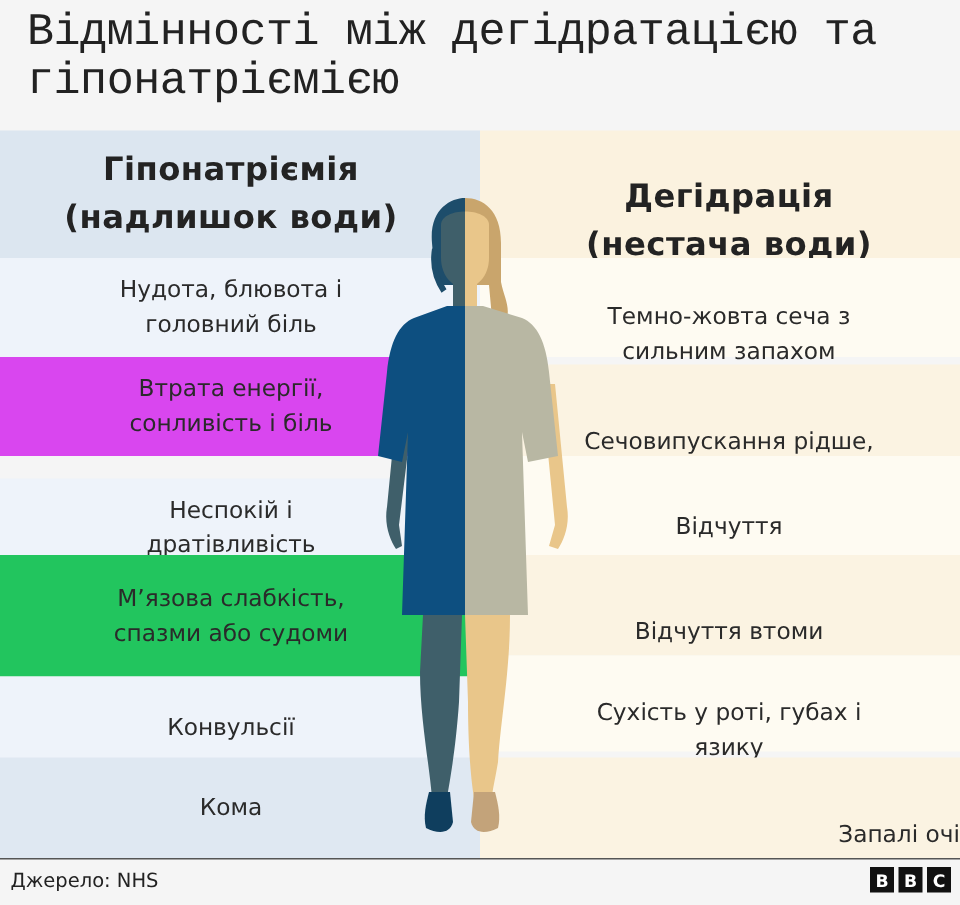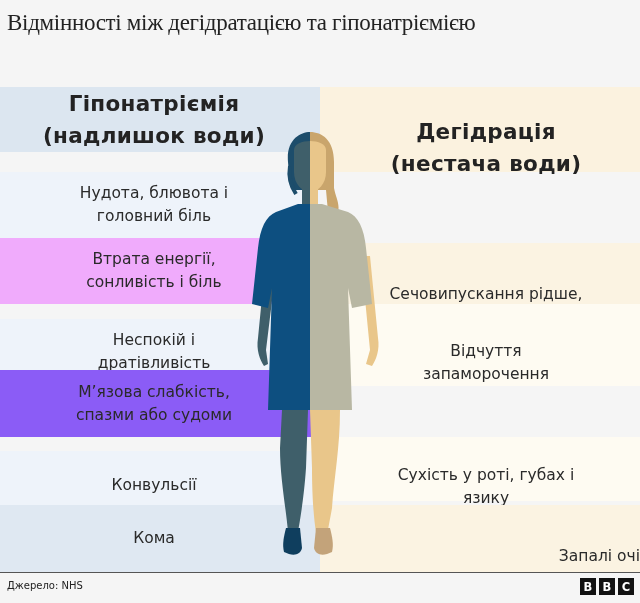--- a/index.html
+++ b/index.html
@@ -1,63 +1,63 @@
 <!DOCTYPE html>
 <html><head>
 <meta charset="utf-8">
 <style>
   * { box-sizing: border-box; margin: 0; padding: 0; }
   html, body { width: 640px; height: 603px; overflow: hidden; }
   body { background: #f5f5f5; font-family: "DejaVu Sans", "Liberation Sans", sans-serif; color: #222; position: relative; }
-  .title { position: absolute; left: 7px; top: 6px; width: 620px; font-family: Liberation Serif, serif; font-size: 23px; line-height: 33px; color: #222; letter-spacing: -0.3px; }
+  .title { position: absolute; left: 18px; top: 6px; width: 620px; font-family: Liberation Mono, monospace; font-size: 30px; line-height: 33px; color: #222; letter-spacing: -0.3px; }
   .panel { position: absolute; top: 87px; width: 320px; height: 485px; }
   .panel.left { left: 0; }
   .panel.right { left: 320px; }
   .row { position: absolute; left: 0; width: 320px; display: flex; align-items: center; justify-content: center; text-align: center; }
   .row .txt { font-size: 15.5px; line-height: 23px; color: #2a2a2a; }
   .left .row .txt { padding-right: 12px; }
   .right .row .txt { padding-left: 12px; margin-top: 36px; }
   .hdr .txt { font-size: 21.5px; line-height: 32px; font-weight: bold; color: #232323; letter-spacing: 0.3px; }
   .figure { position: absolute; left: 248px; top: 128px; width: 140px; height: 432px; }
   .footer-line { position: absolute; left: 0; top: 572px; width: 640px; height: 1px; background: #555; }
-  .source { position: absolute; left: 7px; top: 580px; font-size: 10px; color: #222; }
+  .source { position: absolute; left: 7px; top: 580px; font-size: 13px; color: #222; }
   .bbc { position: absolute; right: 6px; top: 578px; display: flex; gap: 3px; }
   .bbc span { width: 16px; height: 17px; background: #111; color: #fff; font-weight: bold; font-size: 11.5px; display: flex; align-items: center; justify-content: center; font-family: "DejaVu Sans", sans-serif; }
 </style>
 </head>
 <body>
 
 <div class="title">Відмінності між дегідратацією та гіпонатріємією</div>
 
 <div class="panel left">
-  <div class="row hdr" style="top:0;height:65px;background:#dce6f0;">
+  <div class="row hdr" style="top:0;height:85px;background:#dce6f0;">
     <div class="txt">
       <div>Гіпонатріємія</div>
       <div>(надлишок води)</div>
     </div>
   </div>
   <div class="row" style="top:85px;height:66px;background:#eef3fa;">
     <div class="txt">
         <div>Нудота, блювота і</div>
         <div>головний біль</div>
       </div>
   </div>
-  <div class="row" style="top:151px;height:66px;background:#f0abfc;">
+  <div class="row" style="top:151px;height:66px;background:#d946ef;">
     <div class="txt">
         <div>Втрата енергії,</div>
         <div>сонливість і біль</div>
       </div>
   </div>
   <div class="row" style="top:217px;height:66px;background:#eef3fa;margin-top:15px;">
     <div class="txt">
         <div>Неспокій і</div>
         <div>дратівливість</div>
       </div>
   </div>
-  <div class="row" style="top:283px;height:67px;background:#8b5cf6;">
+  <div class="row" style="top:283px;height:81px;background:#22c55e;">
     <div class="txt">
         <div>М’язова слабкість,</div>
         <div>спазми або судоми</div>
       </div>
   </div>
   <div class="row" style="top:364px;height:68px;background:#eef3fa;">
     <div class="txt">
         <div>Конвульсії</div>
       </div>
   </div>
@@ -68,29 +68,40 @@
   </div>
 </div>
 
 <div class="panel right">
   <div class="row hdr" style="top:0;height:85px;background:#fbf2df;">
     <div class="txt">
       <div>Дегідрація</div>
       <div>(нестача води)</div>
     </div>
   </div>
+  <div class="row" style="top:85px;height:66px;background:#fefbf2;">
+    <div class="txt">
+        <div>Темно-жовта сеча з</div>
+        <div>сильним запахом</div>
+      </div>
+  </div>
   <div class="row" style="top:156px;height:66px;background:#fbf3e2;">
     <div class="txt">
         <div>Сечовипускання рідше,</div>
       </div>
   </div>
   <div class="row" style="top:217px;height:82px;background:#fefbf2;">
     <div class="txt">
         <div>Відчуття</div>
         <div>запаморочення</div>
+      </div>
+  </div>
+  <div class="row" style="top:283px;height:67px;background:#fbf3e2;">
+    <div class="txt">
+        <div>Відчуття втоми</div>
       </div>
   </div>
   <div class="row" style="top:350px;height:64px;background:#fefbf2;">
     <div class="txt">
         <div>Сухість у роті, губах і</div>
         <div>язику</div>
       </div>
   </div>
   <div class="row" style="top:418px;height:67px;background:#fbf3e2;justify-content:flex-end;">
     <div class="txt">

